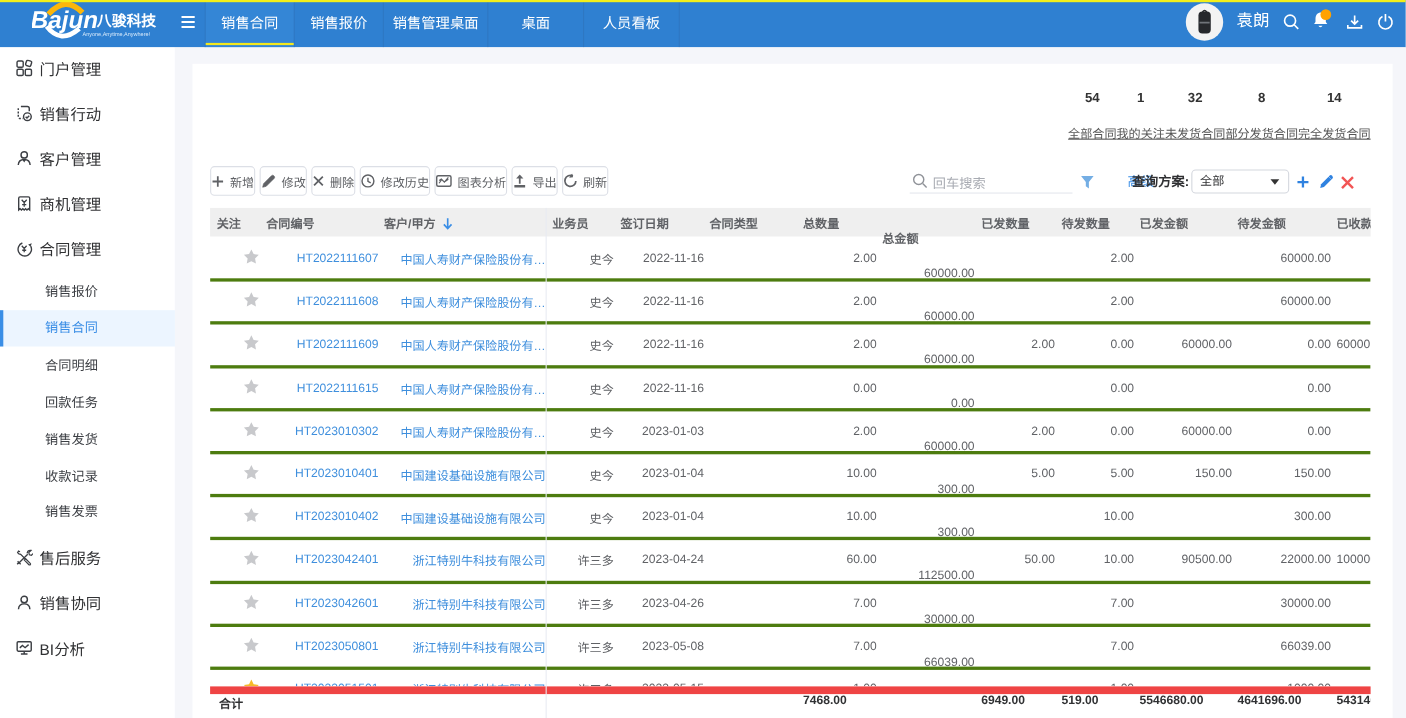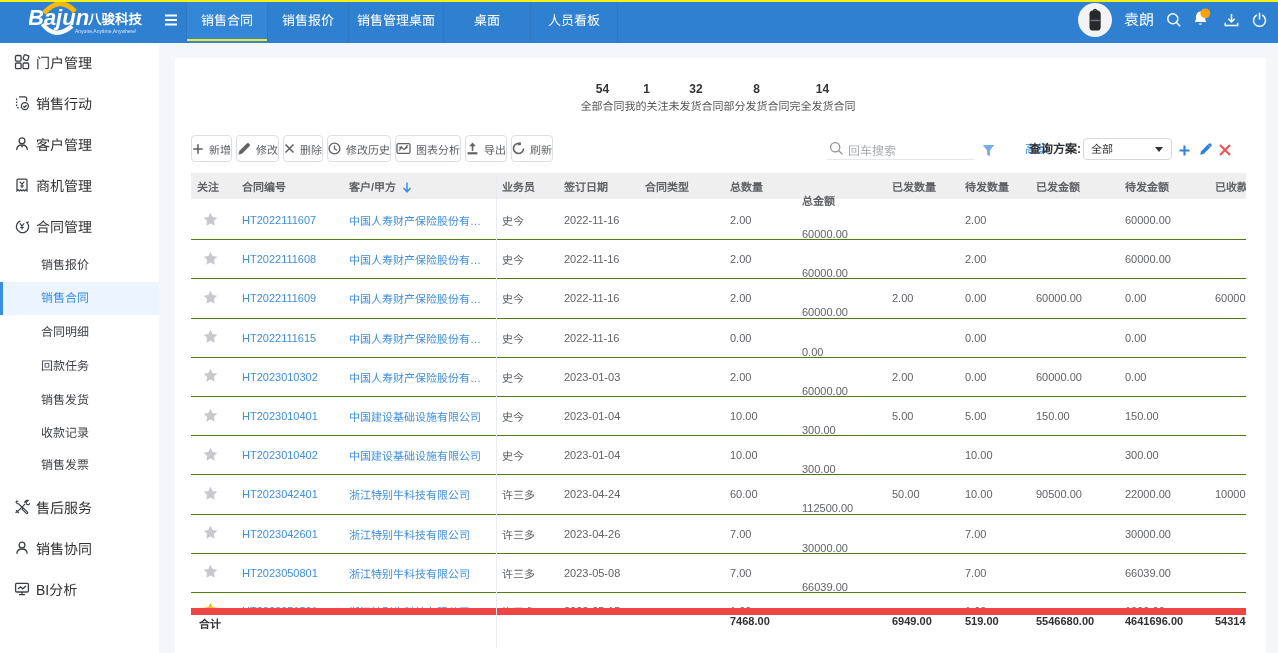--- a/index.html
+++ b/index.html
@@ -21,24 +21,24 @@
   
   .sidebar { position:absolute; left:0; top:43px; width:159px; height:610px; background:#fff; }
   .sitem.mfirst { margin-top:-2px; } .sitem { height:41px; display:flex; align-items:center; padding-left:14px; color:#303133; font-size:14px; }
   .sitem svg { margin-right:6px; flex:none; }
   .sub.sfirst { margin-top:2px; } .sub.short { height:32px; line-height:32px; } .sub { height:34px; line-height:34px; padding-left:41px; color:#3c3f44; font-size:12px; }
   .sub.active { background:#ecf5ff; color:#3a8ee6; border-left:3px solid #3a8ee6; padding-left:38px; height:33px; line-height:33px; }
   
   .main { position:absolute; left:159px; top:43px; width:1119px; height:610px; background:#f5f6fa; }
   .card { position:absolute; left:16px; top:15px; width:1091px; height:600px; background:#fff; }
   
-  .stats { display:flex; justify-content:center; padding:22px 20px 0 15px; }
+  .stats { display:flex; justify-content:flex-end; padding:22px 20px 0 15px; }
   .stat { text-align:center; }
   .stat .num { font-size:12px; font-weight:bold; color:#333; line-height:18px; }
-  .stat .lbl { font-size:11px; color:#555; line-height:16px; margin-top:0; }
+  .stat .lbl { font-size:11px; color:#555; line-height:16px; margin-top:16px;text-decoration:underline; }
   
   .toolbar { position:relative; height:28px; margin:21px 0 0 16px; }
   .btn { float:left; height:27px; border:1px solid #dcdfe6; border-radius:4px; background:#fff; margin-right:4px; display:flex; align-items:center; padding:0 0; color:#606266; font-size:11px; }
   .btn svg { margin-right:5px; flex:none; }
   .search { position:absolute; left:636px; top:3px; width:148px; height:22px; border-bottom:1px solid #e4e7ed; color:#a8abb2; font-size:12px;text-align:center; }
   .search svg { position:absolute; left:2px; top:3px; }
   .search span { position:absolute; left:21px; top:3px; }
   .funnel { position:absolute; left:791px; top:8px; }
   .adv { position:absolute; left:810px; top:4px; color:#3a8ee6; font-size:12px;margin-left:24px; }
   .qlabel { position:absolute; left:838px; top:4px; color:#303133; font-size:12px; font-weight:bold; }
@@ -51,21 +51,21 @@
   <style>
   
   .tbl { position:relative; margin:10px 0 0 16px; width:1055px; font-size:11px; }
   .thead { display:flex; height:26px; background:#efefef; align-items:center; color:#606266; font-weight:bold; }
   .cell { flex:none; padding-left:5px; white-space:nowrap; overflow:hidden; }
   .c1{width:46px; padding-left:6px;} .c2{width:107px;} .c3{width:152px;}
   .c4{width:62px; padding-left:6px;} .c5{width:82px; padding-left:6px;} .c6{width:85px;}
   .c7{width:72px;} .c8{width:89px;margin-top:28px;} .c9{width:73px; padding-left:6px;}
   .c10{width:72px; padding-left:6px;} .c11{width:89px;} .c12{width:90px;} .c13{width:36px;}
   .tbody { height:409px; overflow:hidden; position:relative; padding-top:2px; } .tbody .trow:last-child { margin-top:-1px; }
-  .trow { display:flex; height:39.2px; align-items:center; border-bottom:1px solid #4d7c0f; color:#606266; }
+  .trow { display:flex; height:39.2px; align-items:center; border-bottom:3px solid #4d7c0f; color:#606266;text-align:right; }
   .trow .link { color:#3f8fdd; }
   .star { width:17px; height:17px; margin-left:5px; }
   .vline { position:absolute; left:305px; top:0; height:475px; width:1px; background:#e8ebf2; z-index:3; }
   .tsum { display:flex; height:37px; border-top:7px solid #ef4444; font-weight:bold; color:#303133; background:#fff; position:relative; z-index:2; }
   </style>
 <div class="topbar">
   <div class="loadbar"></div>
   <div class="logo">
     <svg width="130" height="40" viewBox="0 0 130 40">
       <path d="M15,13 Q30.5,-4.5 46,11.5" stroke="#fbb60a" stroke-width="5" fill="none"></path>

